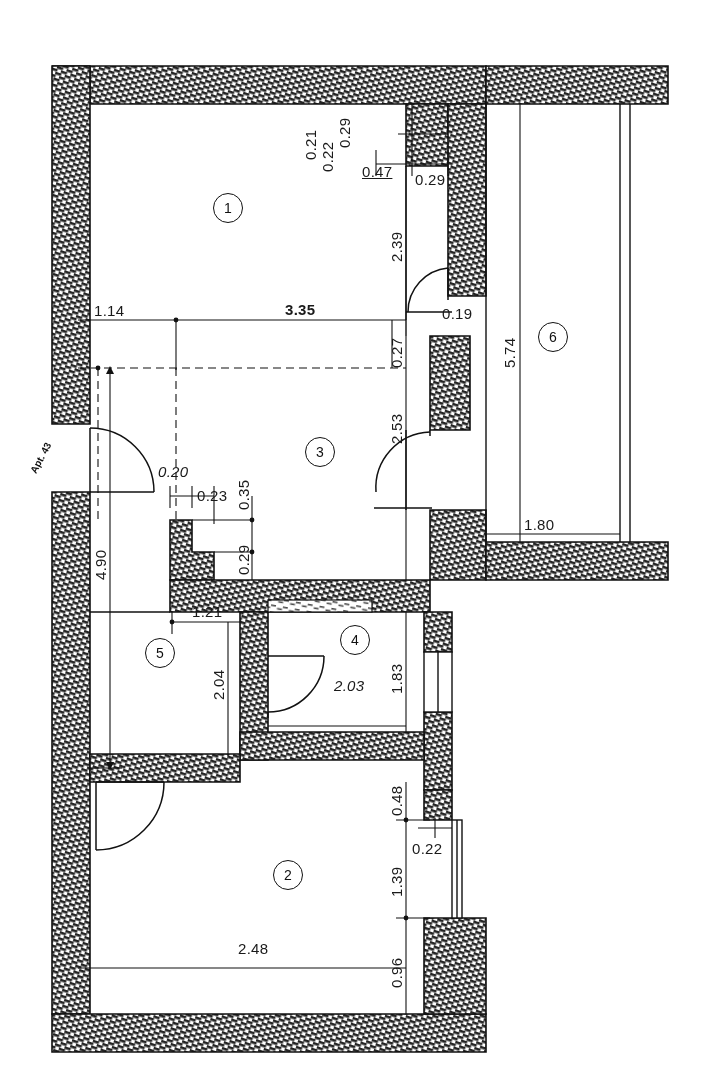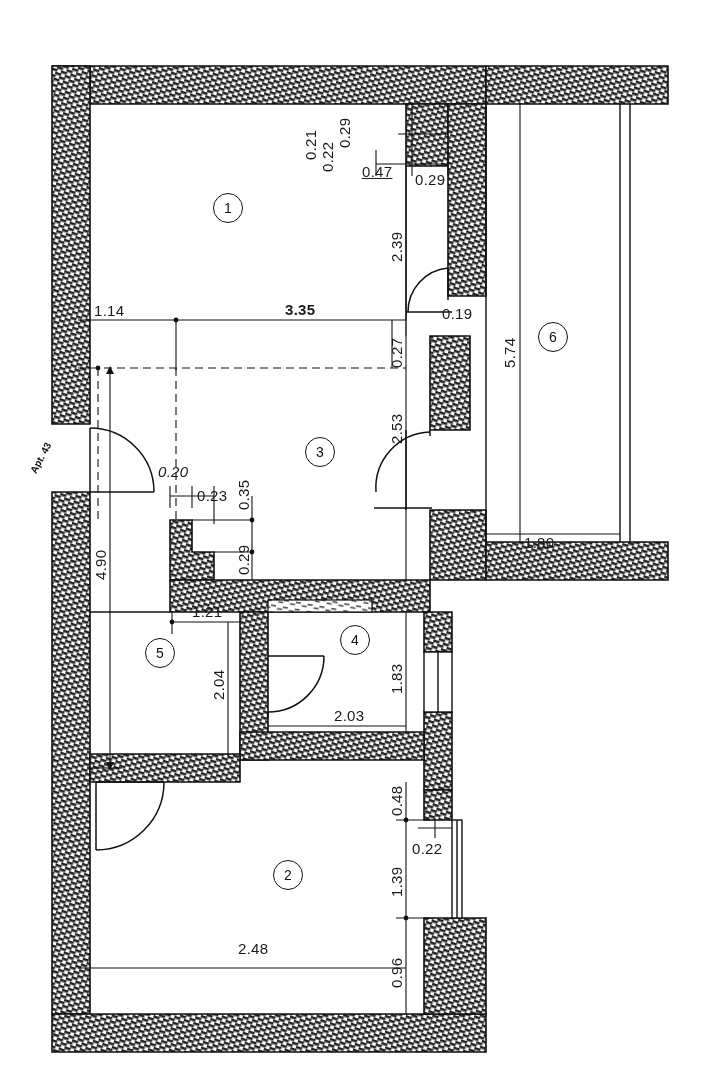--- a/index.html
+++ b/index.html
@@ -254,37 +254,37 @@
 
   <div class="dim" style="left:94px; top:303px;text-align:center;">1.14</div>
   <div class="dim" style="left:285px; top:302px;font-weight:bold;">3.35</div>
 
   <div class="dim vert" style="left:389px; top:368px;">0.27</div>
 
   <div class="dim vert" style="left:389px; top:444px;">2.53</div>
 
   <div class="dim vert" style="left:502px; top:368px;">5.74</div>
 
-  <div class="dim" style="left:524px; top:517px;margin-top:18px;">1.80</div>
+  <div class="dim" style="left:524px; top:517px;">1.80</div>
 
   <div class="dim" style="left:158px; top:464px;font-style:italic;">0.20</div>
   <div class="dim" style="left:197px; top:464px;margin-top:24px;">0.23</div>
 
   <div class="dim vert" style="left:236px; top:510px;">0.35</div>
   <div class="dim vert" style="left:236px; top:575px;">0.29</div>
 
   <div class="dim vert" style="left:93px; top:580px;">4.90</div>
 
   <div class="dim" style="left:192px; top:604px;">1.21</div>
 
   <div class="dim vert" style="left:211px; top:700px;">2.04</div>
 
   <div class="dim vert" style="left:389px; top:694px;">1.83</div>
 
-  <div class="dim" style="left:334px; top:708px;">2.03</div>
+  <div class="dim" style="left:334px; top:678px;font-style:italic;">2.03</div>
 
   <div class="dim vert" style="left:389px; top:816px;">0.48</div>
 
   <div class="dim" style="left:412px; top:841px;">0.22</div>
 
   <div class="dim vert" style="left:389px; top:897px;">1.39</div>
 
   <div class="dim vert" style="left:389px; top:988px;">0.96</div>
 
   <div class="dim" style="left:238px; top:941px;">2.48</div>

